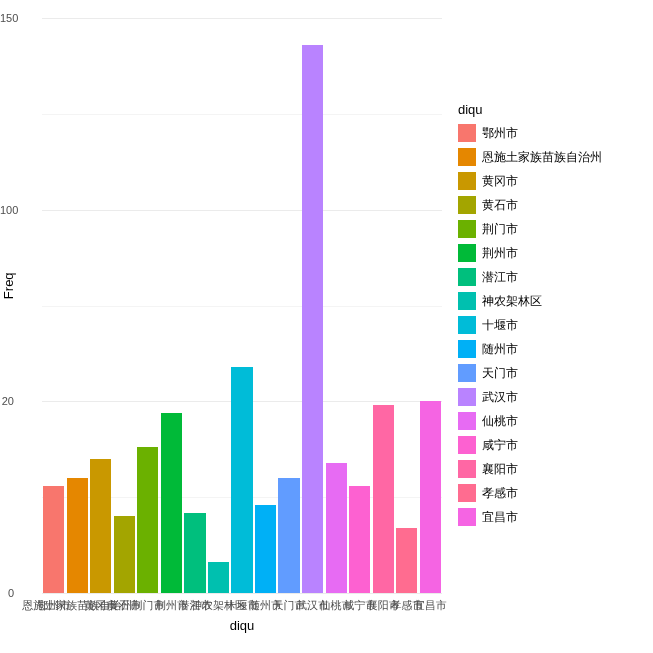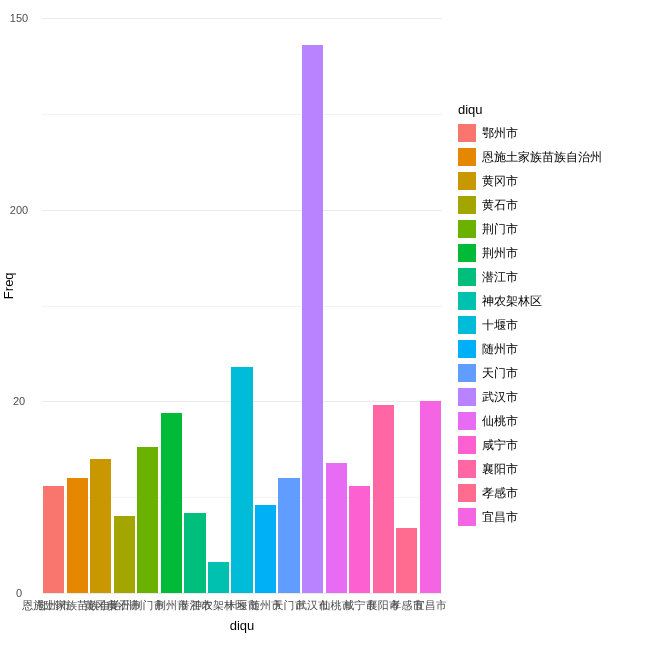--- a/index.html
+++ b/index.html
@@ -36,22 +36,22 @@
   .grid-line-minor {
     position: absolute;
     left: 0;
     width: 100%;
     height: 1px;
     background: #f4f4f4;
   }
   .y-tick {
     position: absolute;
     left: 0;
-    width: 38px;
-    text-align: center;
+    width: 14px;
+    text-align: right;
     font-size: 11px;
     color: #4d4d4d;
     transform: translateY(-50%);
   }
   .y-label {
     position: absolute;
     left: 8px;
     top: 305px;
     transform: rotate(-90deg) translateX(50%);
     transform-origin: left center;
@@ -136,21 +136,21 @@
       <div class="bar" style="left: 283.529px; width: 21.1765px; height: 130.333px; background: rgb(231, 107, 243);"></div>
       <div class="bar" style="left: 307.059px; width: 21.1765px; height: 107.333px; background: rgb(253, 97, 209);"></div>
       <div class="bar" style="left: 330.588px; width: 21.1765px; height: 187.833px; background: rgb(255, 103, 164);"></div>
       <div class="bar" style="left: 354.118px; width: 21.1765px; height: 65.1667px; background: rgb(255, 108, 144);"></div>
       <div class="bar" style="left: 377.647px; width: 21.1765px; height: 191.667px; background: rgb(245, 100, 227);"></div>
     </div>
 
   <div id="ytick-holder">
       <div class="y-tick" style="top: 593px;">0</div>
       <div class="y-tick" style="top: 401.333px;">20</div>
-      <div class="y-tick" style="top: 209.667px;">200</div>
+      <div class="y-tick" style="top: 209.667px;">100</div>
       <div class="y-tick" style="top: 18px;">150</div>
     </div>
 
   <div class="y-label">Freq</div>
   <div class="x-label">diqu</div>
 
   <div id="xtick-holder">
       <div class="x-tick-label" style="left: 53.7647px;">鄂州市</div>
       <div class="x-tick-label" style="left: 77.2941px;">恩施土家族苗族自治州</div>
       <div class="x-tick-label" style="left: 100.824px;">黄冈市</div>

